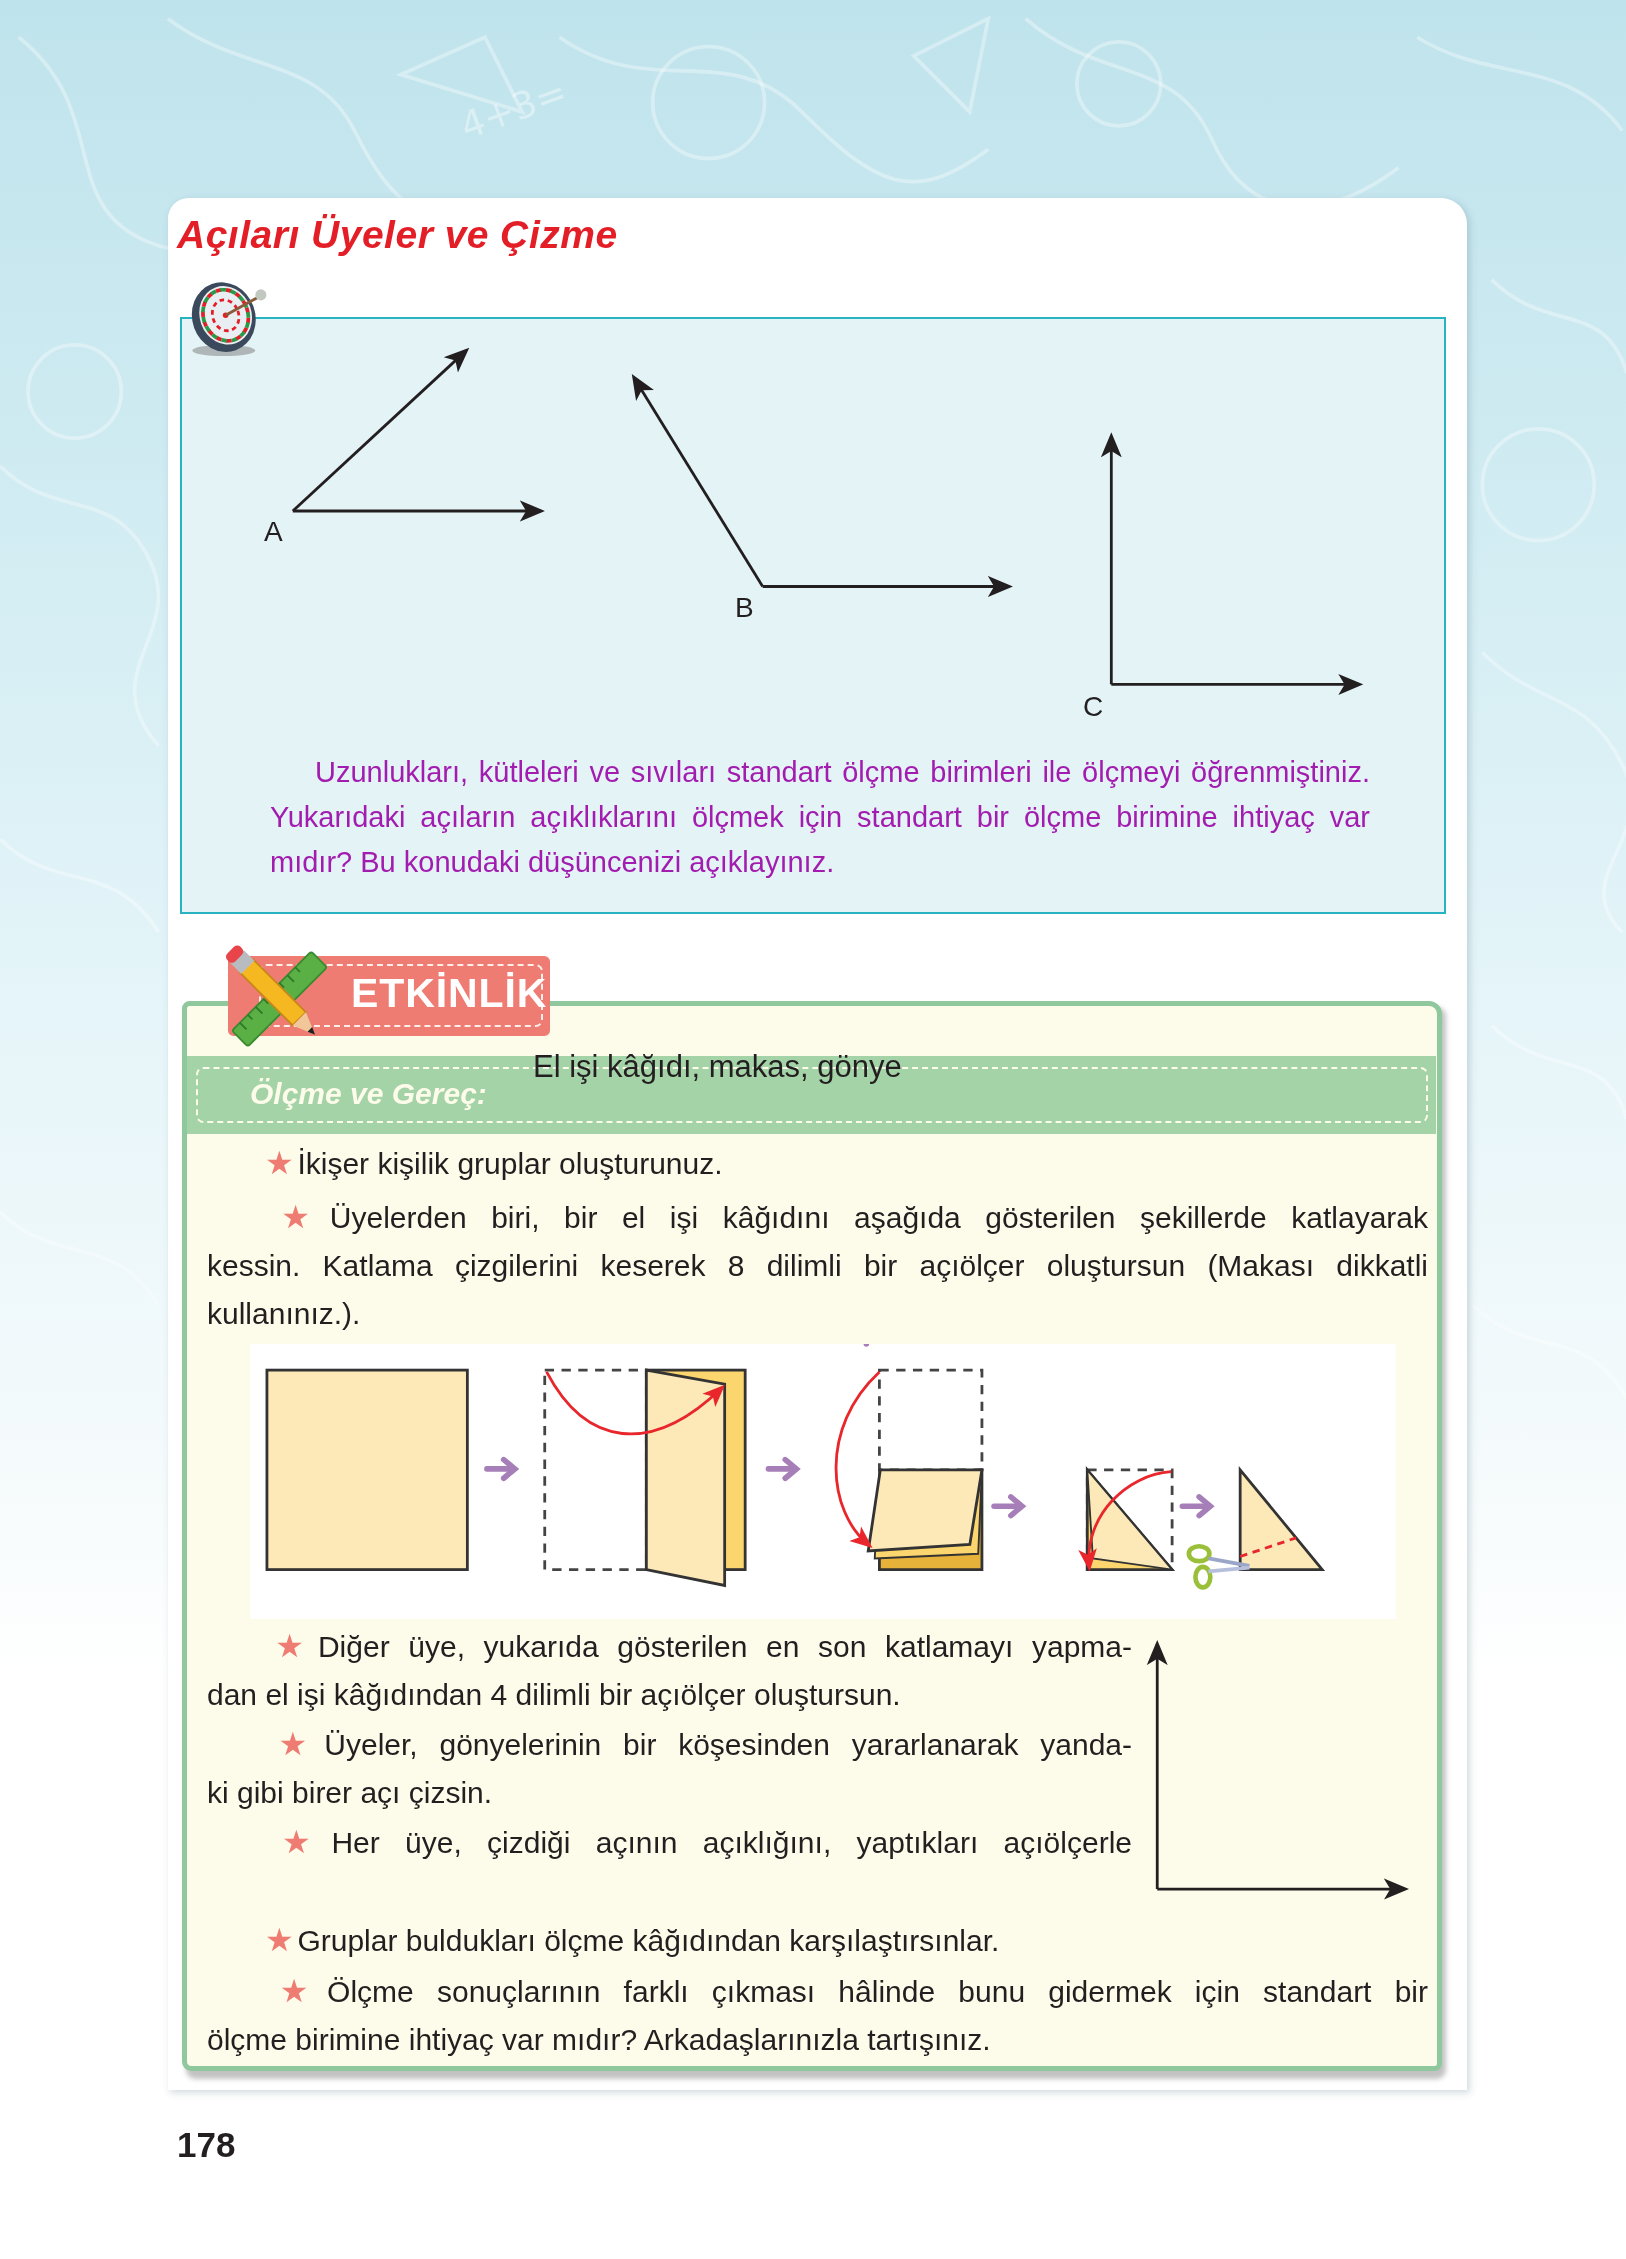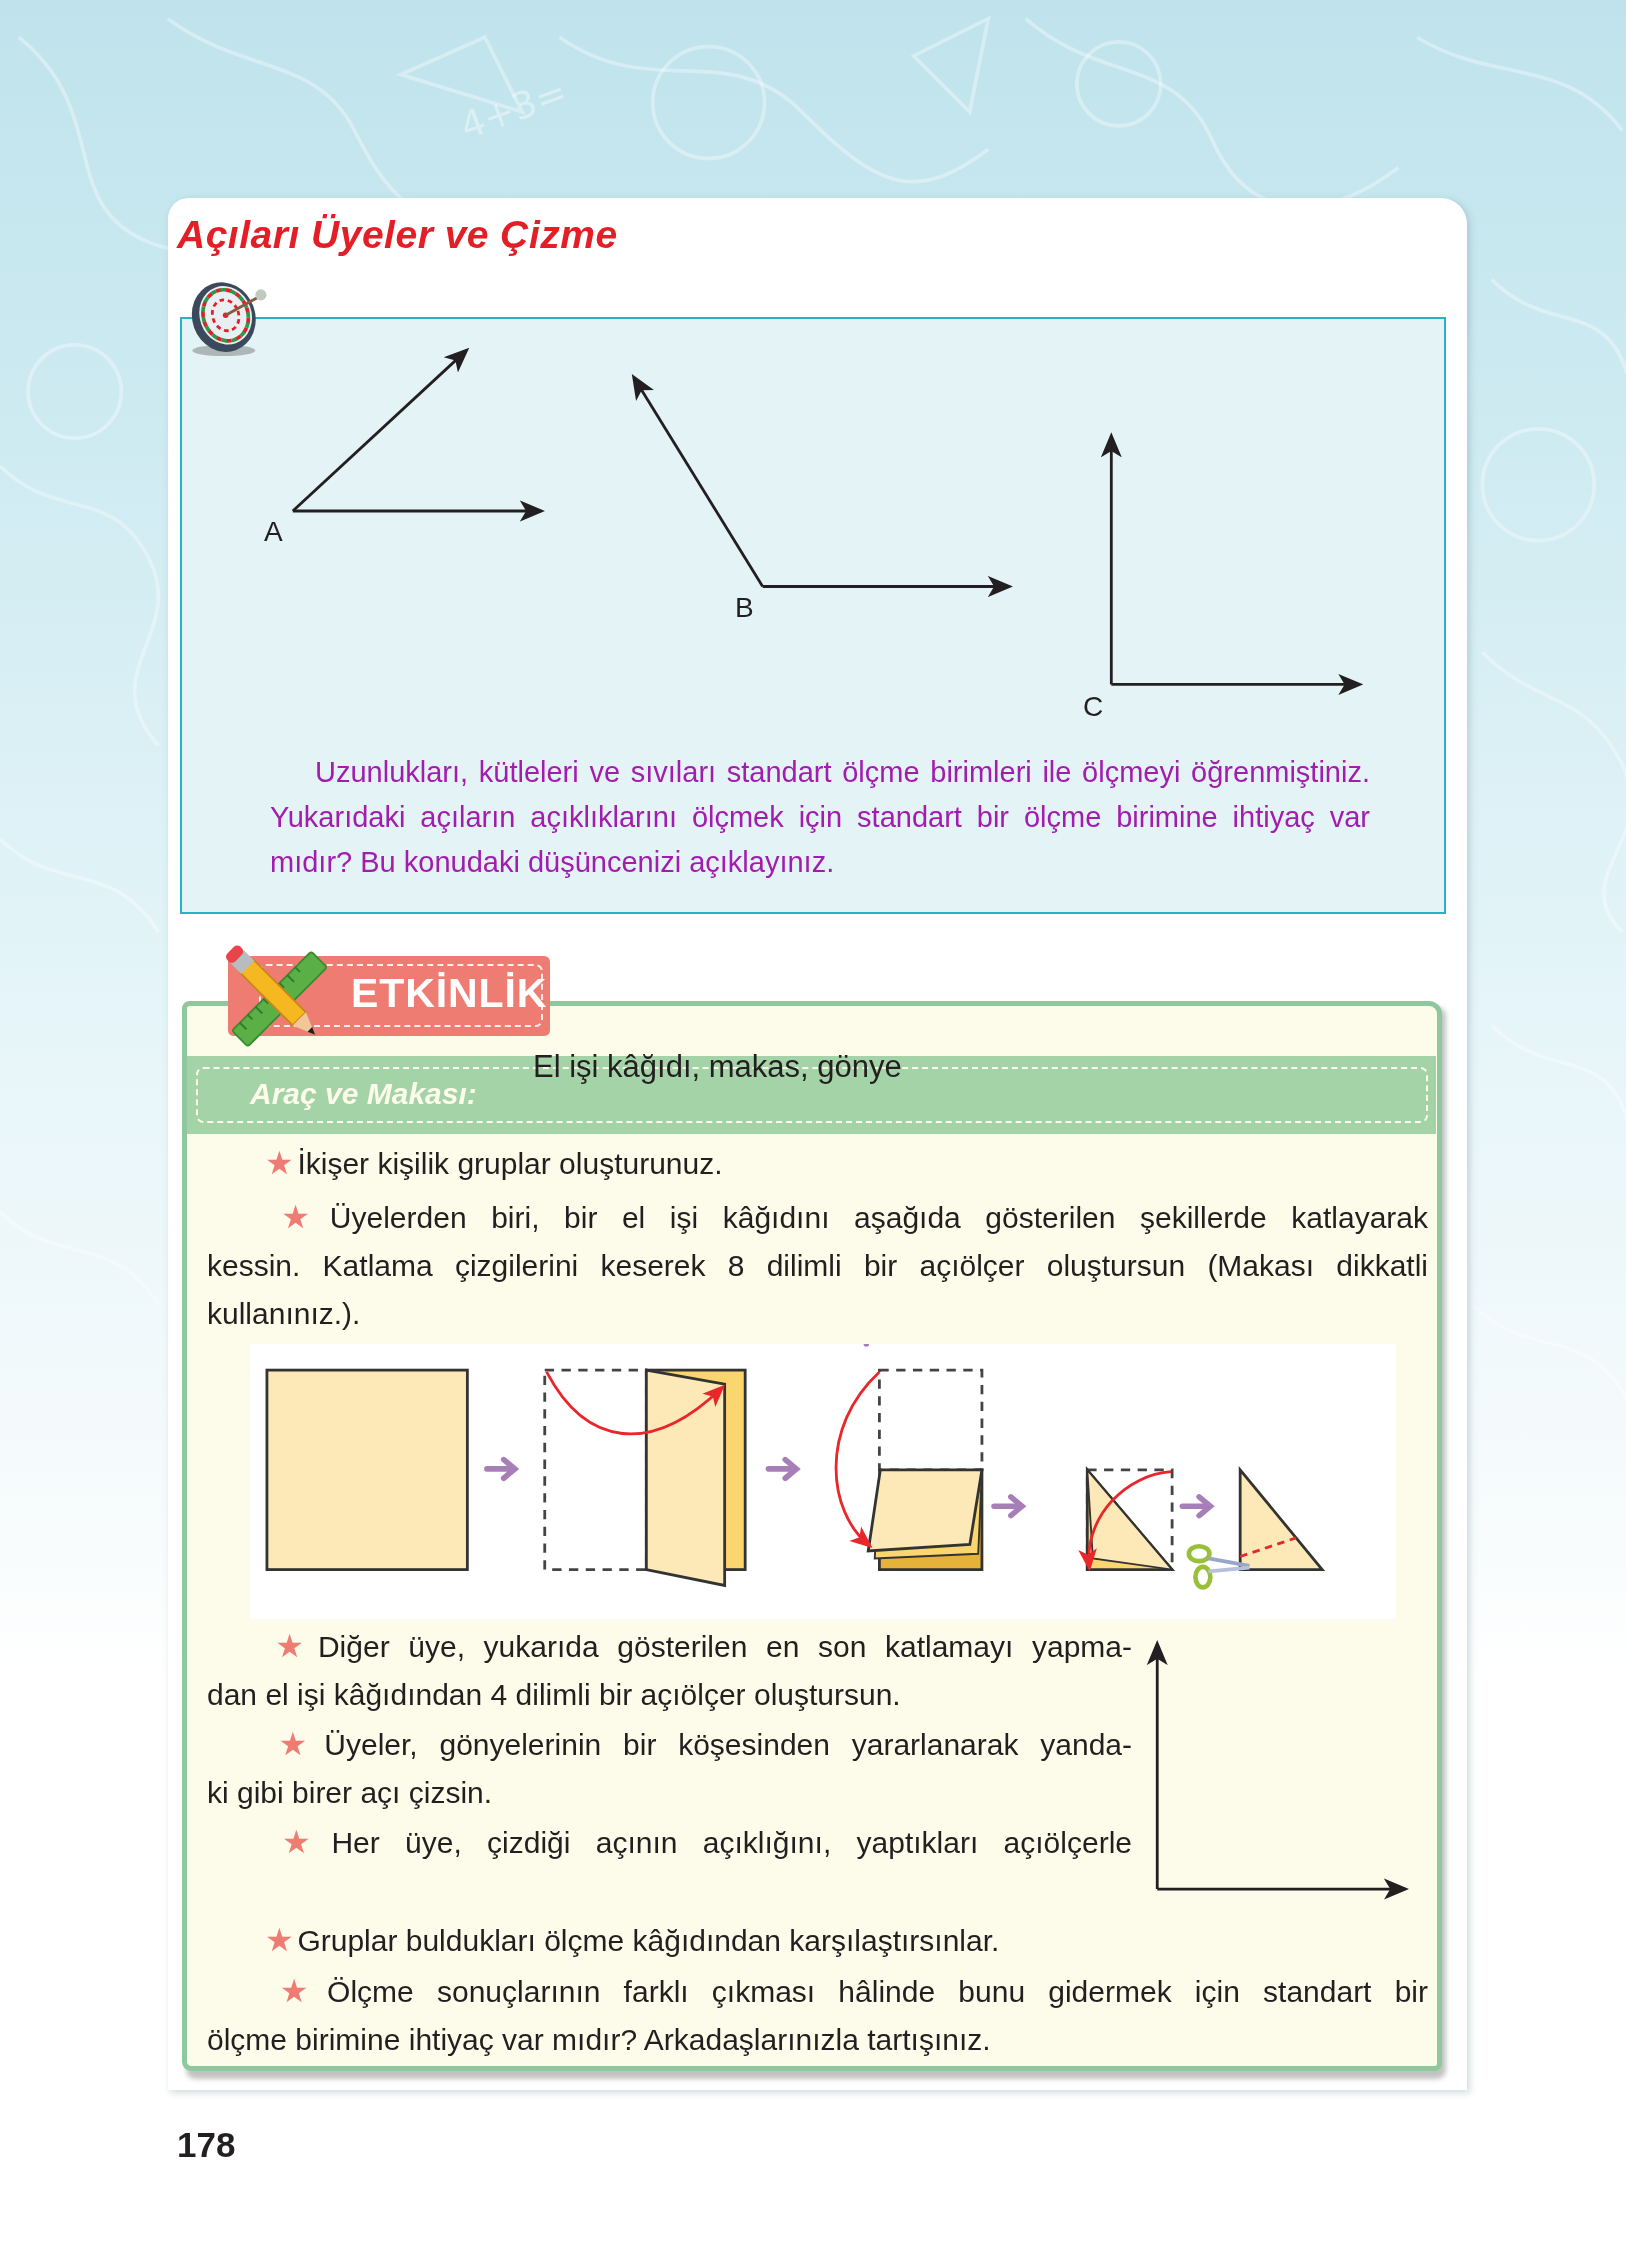--- a/index.html
+++ b/index.html
@@ -161,21 +161,21 @@
 <span class="angle-label" style="left:1083px;top:691px;">C</span>
 
 <div class="intro-text">
   <p>Uzunlukları, kütleleri ve sıvıları standart ölçme birimleri ile ölçmeyi öğrenmiştiniz. Yukarıdaki açıların açıklıklarını ölçmek için standart bir ölçme birimine ihtiyaç var mıdır? Bu konudaki düşüncenizi açıklayınız.</p>
 </div>
 
 <div class="etk-shadow"></div>
 <div class="etk-box"></div>
 <div class="etk-band"></div>
 <div class="etk-band-dash"></div>
-<span class="tools-label">Araç ve Makası:</span>
+<span class="tools-label">Ölçme ve Gereç:</span>
 <span class="tools-value">El işi kâğıdı, makas, gönye</span>
 
 <div class="etk-tab"></div>
 <div class="etk-tab-dash"></div>
 <span class="etk-tab-text">ETKİNLİK</span>
 
 <svg class="pencil" viewBox="0 0 140 120" xmlns="http://www.w3.org/2000/svg">
   <g transform="rotate(-45 70 60)">
     <rect x="10" y="48" width="120" height="24" rx="3" fill="#5bb045" stroke="#3a8a30" stroke-width="2"></rect>
     <g stroke="#2f7a28" stroke-width="2">

